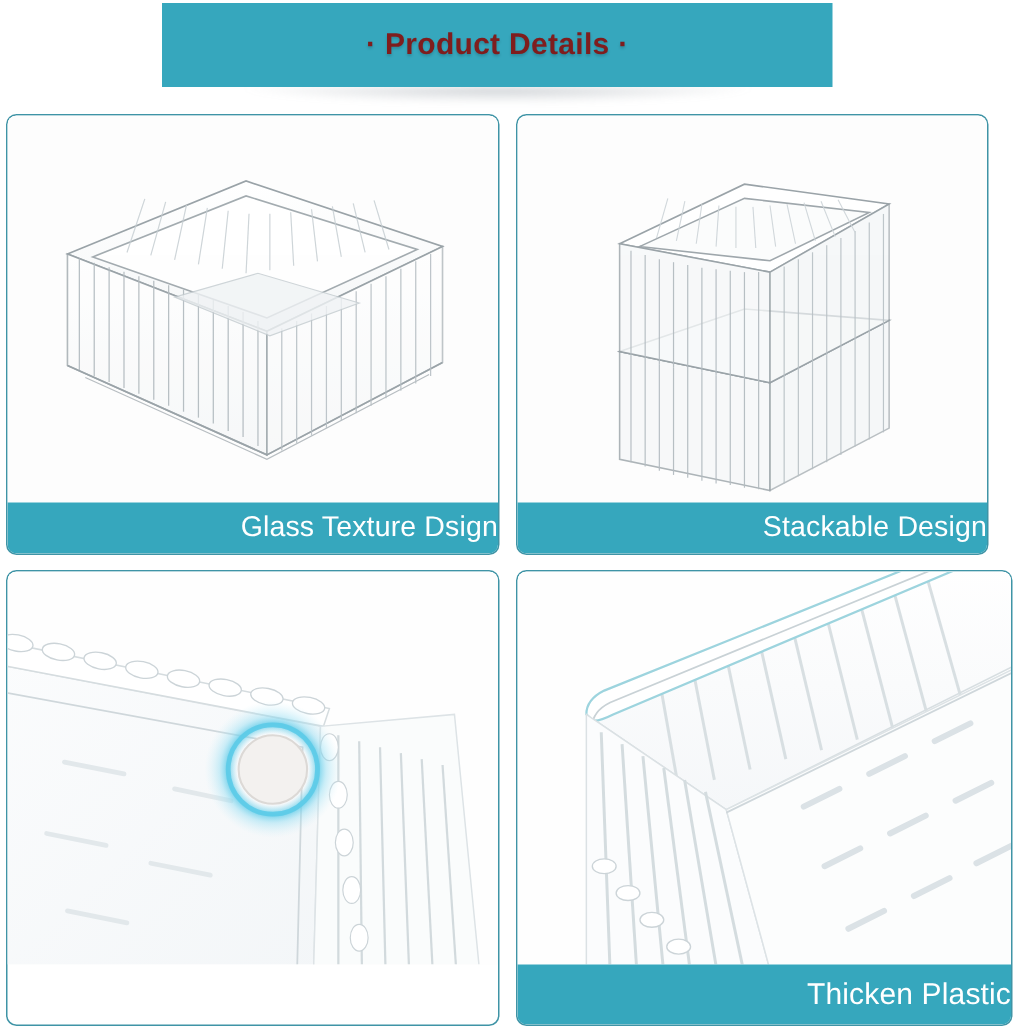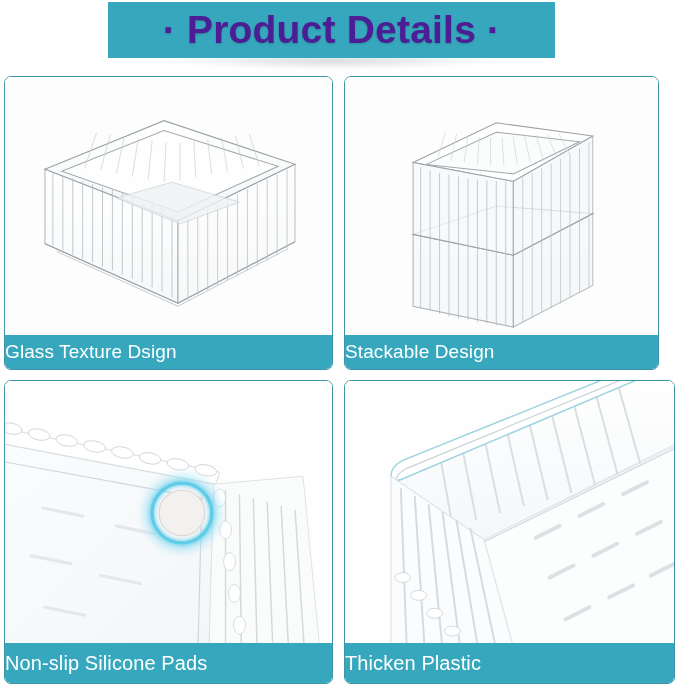--- a/index.html
+++ b/index.html
@@ -27,22 +27,22 @@
     left: 108px;
     top: 2px;
     width: 447px;
     height: 56px;
     background: #36a7bd;
     display: flex;
     align-items: center;
     justify-content: center;
   }
   .header-title {
-    color: #4c1d95;
-    font-size: 39px;
+    color: #7f1d1d;
+    font-size: 20px;
     font-weight: bold;
     letter-spacing: 0.2px;
     white-space: nowrap;
     text-shadow: 0 1px 2px rgba(0,0,0,0.18);
   }
   .header-shadow {
     position: absolute;
     left: 116px;
     top: 58px;
     width: 432px;
@@ -84,21 +84,21 @@
   }
   .panel-bl .panel-photo, .panel-br .panel-photo { bottom: 40px; }
 
   .panel-label {
     position: absolute;
     left: 0; right: 0; bottom: 0;
     height: 34px;
     background: #36a7bd;
     display: flex;
     align-items: center;
-    justify-content: flex-start;
+    justify-content: flex-end;
   }
   .panel-bl .panel-label, .panel-br .panel-label { height: 40px; }
   .panel-label span {
     color: #ffffff;
     font-size: 19px;
     font-weight: normal;
     white-space: nowrap;
     letter-spacing: 0.1px;
   }
   .panel-bl .panel-label span, .panel-br .panel-label span { font-size: 20px; }
@@ -338,23 +338,20 @@
           <ellipse cx="236" cy="246" rx="6" ry="9"></ellipse>
         </g>
 
         <g>
           <circle cx="178" cy="133" r="46" fill="url(#glow)"></circle>
           <circle cx="178" cy="133" r="30" fill="none" stroke="#5ecbe8" stroke-width="3.2" opacity="0.95"></circle>
           <circle cx="178" cy="133" r="23" fill="#f3f1ef" stroke="#dcd9d6" stroke-width="1.4"></circle>
         </g>
       </svg>
     </div>
-    <div class="panel-label">
-      <span>Non-slip Silicone Pads</span>
-    </div>
   </div>
 
   <div class="panel panel-br">
     <div class="panel-photo">
       <svg class="art" viewBox="0 0 331 264">
         <defs>
           <linearGradient id="wallgrad" x1="0" y1="0" x2="0" y2="1">
             <stop offset="0%" stop-color="#ffffff"></stop>
             <stop offset="100%" stop-color="#f5f7f9"></stop>
           </linearGradient>

